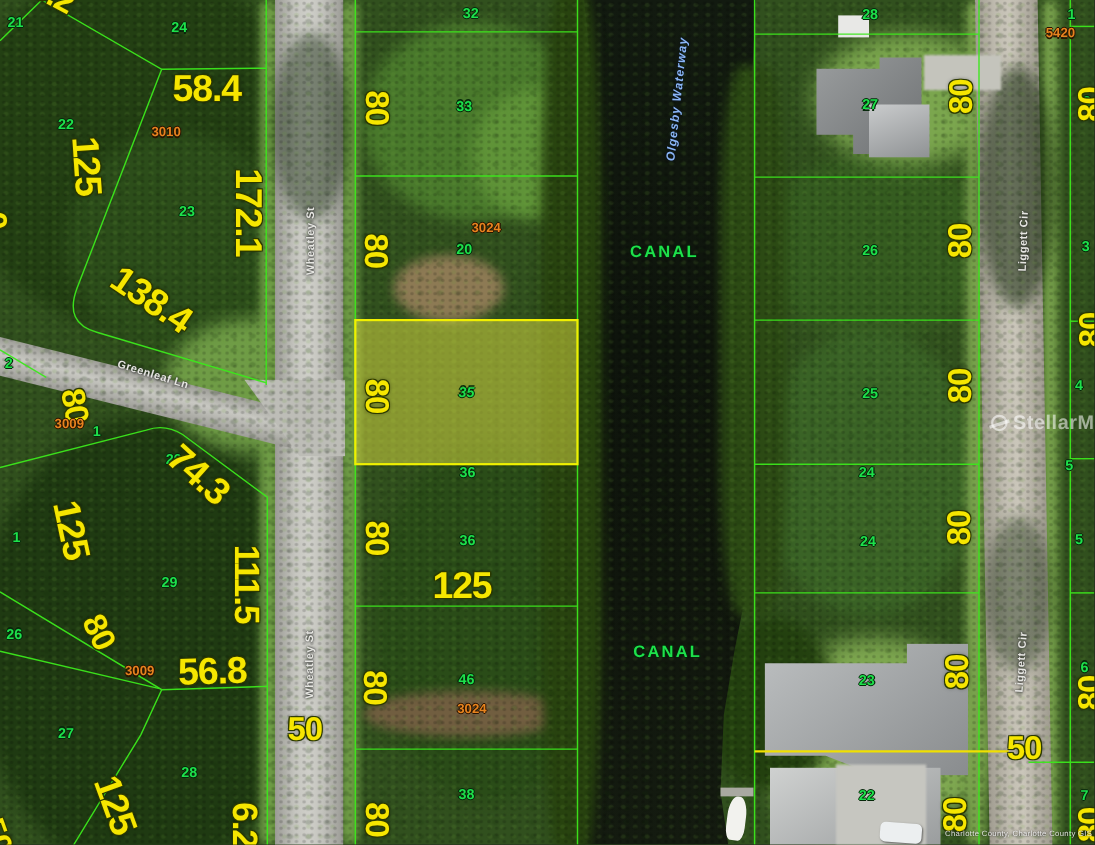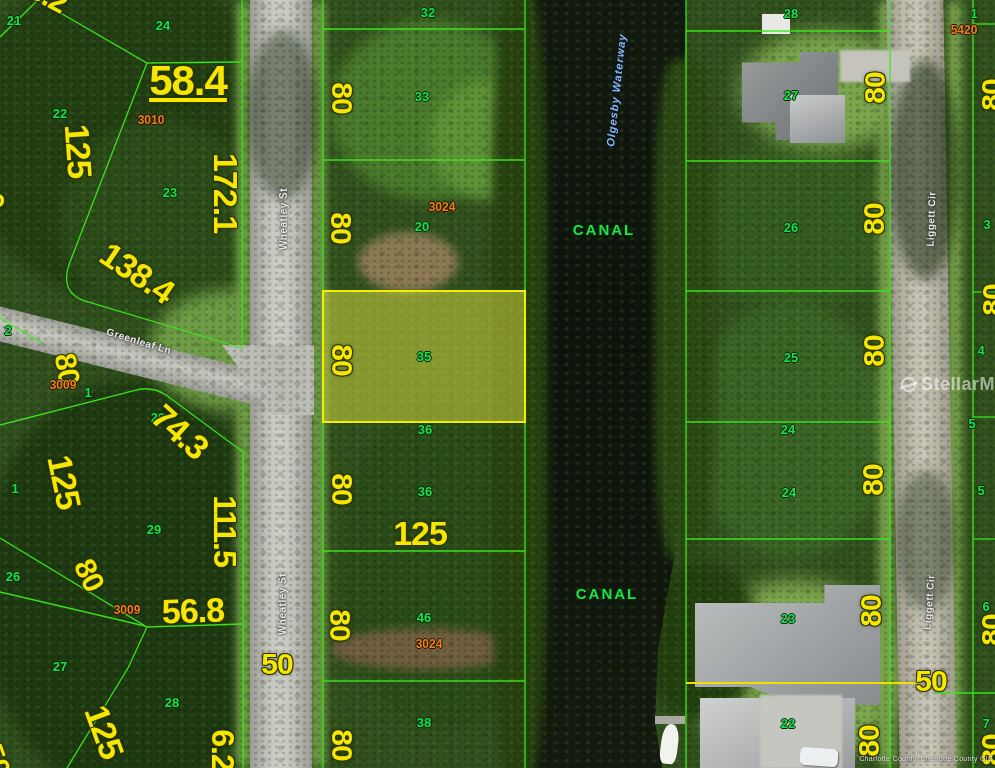--- a/index.html
+++ b/index.html
@@ -147,21 +147,21 @@
       <span class="lbl lbl-lot" style="left: 88px; top: 392px; transform: translate(-50%, -50%) rotate(0deg);">1</span>
       <span class="lbl lbl-lot" style="left: 158px; top: 417px; transform: translate(-50%, -50%) rotate(0deg);">29</span>
       <span class="lbl lbl-lot" style="left: 15px; top: 488px; transform: translate(-50%, -50%) rotate(0deg);">1</span>
       <span class="lbl lbl-lot" style="left: 154px; top: 529px; transform: translate(-50%, -50%) rotate(0deg);">29</span>
       <span class="lbl lbl-lot" style="left: 13px; top: 576px; transform: translate(-50%, -50%) rotate(0deg);">26</span>
       <span class="lbl lbl-lot" style="left: 60px; top: 666px; transform: translate(-50%, -50%) rotate(0deg);">27</span>
       <span class="lbl lbl-lot" style="left: 172px; top: 702px; transform: translate(-50%, -50%) rotate(0deg);">28</span>
       <span class="lbl lbl-lot" style="left: 428px; top: 12px; transform: translate(-50%, -50%) rotate(0deg);">32</span>
       <span class="lbl lbl-lot" style="left: 422px; top: 96px; transform: translate(-50%, -50%) rotate(0deg);">33</span>
       <span class="lbl lbl-lot" style="left: 422px; top: 226px; transform: translate(-50%, -50%) rotate(0deg);">20</span>
-      <span class="lbl lbl-lot" style="left: 424px; top: 356px; transform: translate(-50%, -50%) rotate(0deg);">35</span>
+      <span class="lbl lbl-lot" style="left: 424px; top: 356px; transform: translate(-50%, -50%) rotate(0deg); font-style: italic;">35</span>
       <span class="lbl lbl-lot" style="left: 425px; top: 429px; transform: translate(-50%, -50%) rotate(0deg);">36</span>
       <span class="lbl lbl-lot" style="left: 425px; top: 491px; transform: translate(-50%, -50%) rotate(0deg);">36</span>
       <span class="lbl lbl-lot" style="left: 424px; top: 617px; transform: translate(-50%, -50%) rotate(0deg);">46</span>
       <span class="lbl lbl-lot" style="left: 424px; top: 722px; transform: translate(-50%, -50%) rotate(0deg);">38</span>
       <span class="lbl lbl-lot" style="left: 791px; top: 13px; transform: translate(-50%, -50%) rotate(0deg);">28</span>
       <span class="lbl lbl-lot" style="left: 791px; top: 95px; transform: translate(-50%, -50%) rotate(0deg);">27</span>
       <span class="lbl lbl-lot" style="left: 791px; top: 227px; transform: translate(-50%, -50%) rotate(0deg);">26</span>
       <span class="lbl lbl-lot" style="left: 791px; top: 357px; transform: translate(-50%, -50%) rotate(0deg);">25</span>
       <span class="lbl lbl-lot" style="left: 788px; top: 429px; transform: translate(-50%, -50%) rotate(0deg);">24</span>
       <span class="lbl lbl-lot" style="left: 789px; top: 492px; transform: translate(-50%, -50%) rotate(0deg);">24</span>
@@ -169,21 +169,21 @@
       <span class="lbl lbl-lot" style="left: 788px; top: 723px; transform: translate(-50%, -50%) rotate(0deg);">22</span>
       <span class="lbl lbl-lot" style="left: 974px; top: 13px; transform: translate(-50%, -50%) rotate(0deg);">1</span>
       <span class="lbl lbl-lot" style="left: 988px; top: 92px; transform: translate(-50%, -50%) rotate(0deg);">2</span>
       <span class="lbl lbl-lot" style="left: 987px; top: 224px; transform: translate(-50%, -50%) rotate(0deg);">3</span>
       <span class="lbl lbl-lot" style="left: 981px; top: 350px; transform: translate(-50%, -50%) rotate(0deg);">4</span>
       <span class="lbl lbl-lot" style="left: 972px; top: 423px; transform: translate(-50%, -50%) rotate(0deg);">5</span>
       <span class="lbl lbl-lot" style="left: 981px; top: 490px; transform: translate(-50%, -50%) rotate(0deg);">5</span>
       <span class="lbl lbl-lot" style="left: 986px; top: 606px; transform: translate(-50%, -50%) rotate(0deg);">6</span>
       <span class="lbl lbl-lot" style="left: 986px; top: 723px; transform: translate(-50%, -50%) rotate(0deg);">7</span>
       <span class="lbl lbl-dim" style="left: 48px; top: -4px; font-size: 30px; transform: translate(-50%, -50%) rotate(28deg);">5.2</span>
-      <span class="lbl lbl-dim" style="left: 188px; top: 81px; font-size: 42px; transform: translate(-50%, -50%) rotate(0deg); text-decoration: underline;">58.4</span>
+      <span class="lbl lbl-dim" style="left: 188px; top: 81px; font-size: 34px; transform: translate(-50%, -50%) rotate(0deg);">58.4</span>
       <span class="lbl lbl-dim" style="left: 78px; top: 151px; font-size: 34px; transform: translate(-50%, -50%) rotate(86deg);">125</span>
       <span class="lbl lbl-dim" style="left: 225px; top: 193px; font-size: 34px; transform: translate(-50%, -50%) rotate(90deg);">172.1</span>
       <span class="lbl lbl-dim" style="left: 137px; top: 273px; font-size: 34px; transform: translate(-50%, -50%) rotate(34deg);">138.4</span>
       <span class="lbl lbl-dim" style="left: -6px; top: 200px; font-size: 30px; transform: translate(-50%, -50%) rotate(90deg);">0</span>
       <span class="lbl lbl-dim" style="left: 67px; top: 369px; font-size: 30px; transform: translate(-50%, -50%) rotate(80deg);">80</span>
       <span class="lbl lbl-dim" style="left: 180px; top: 432px; font-size: 34px; transform: translate(-50%, -50%) rotate(42deg);">74.3</span>
       <span class="lbl lbl-dim" style="left: 64px; top: 482px; font-size: 34px; transform: translate(-50%, -50%) rotate(78deg);">125</span>
       <span class="lbl lbl-dim" style="left: 224px; top: 531px; font-size: 32px; transform: translate(-50%, -50%) rotate(90deg);">111.5</span>
       <span class="lbl lbl-dim" style="left: 89px; top: 575px; font-size: 30px; transform: translate(-50%, -50%) rotate(64deg);">80</span>
       <span class="lbl lbl-dim" style="left: 193px; top: 611px; font-size: 34px; transform: translate(-50%, -50%) rotate(-2deg);">56.8</span>

